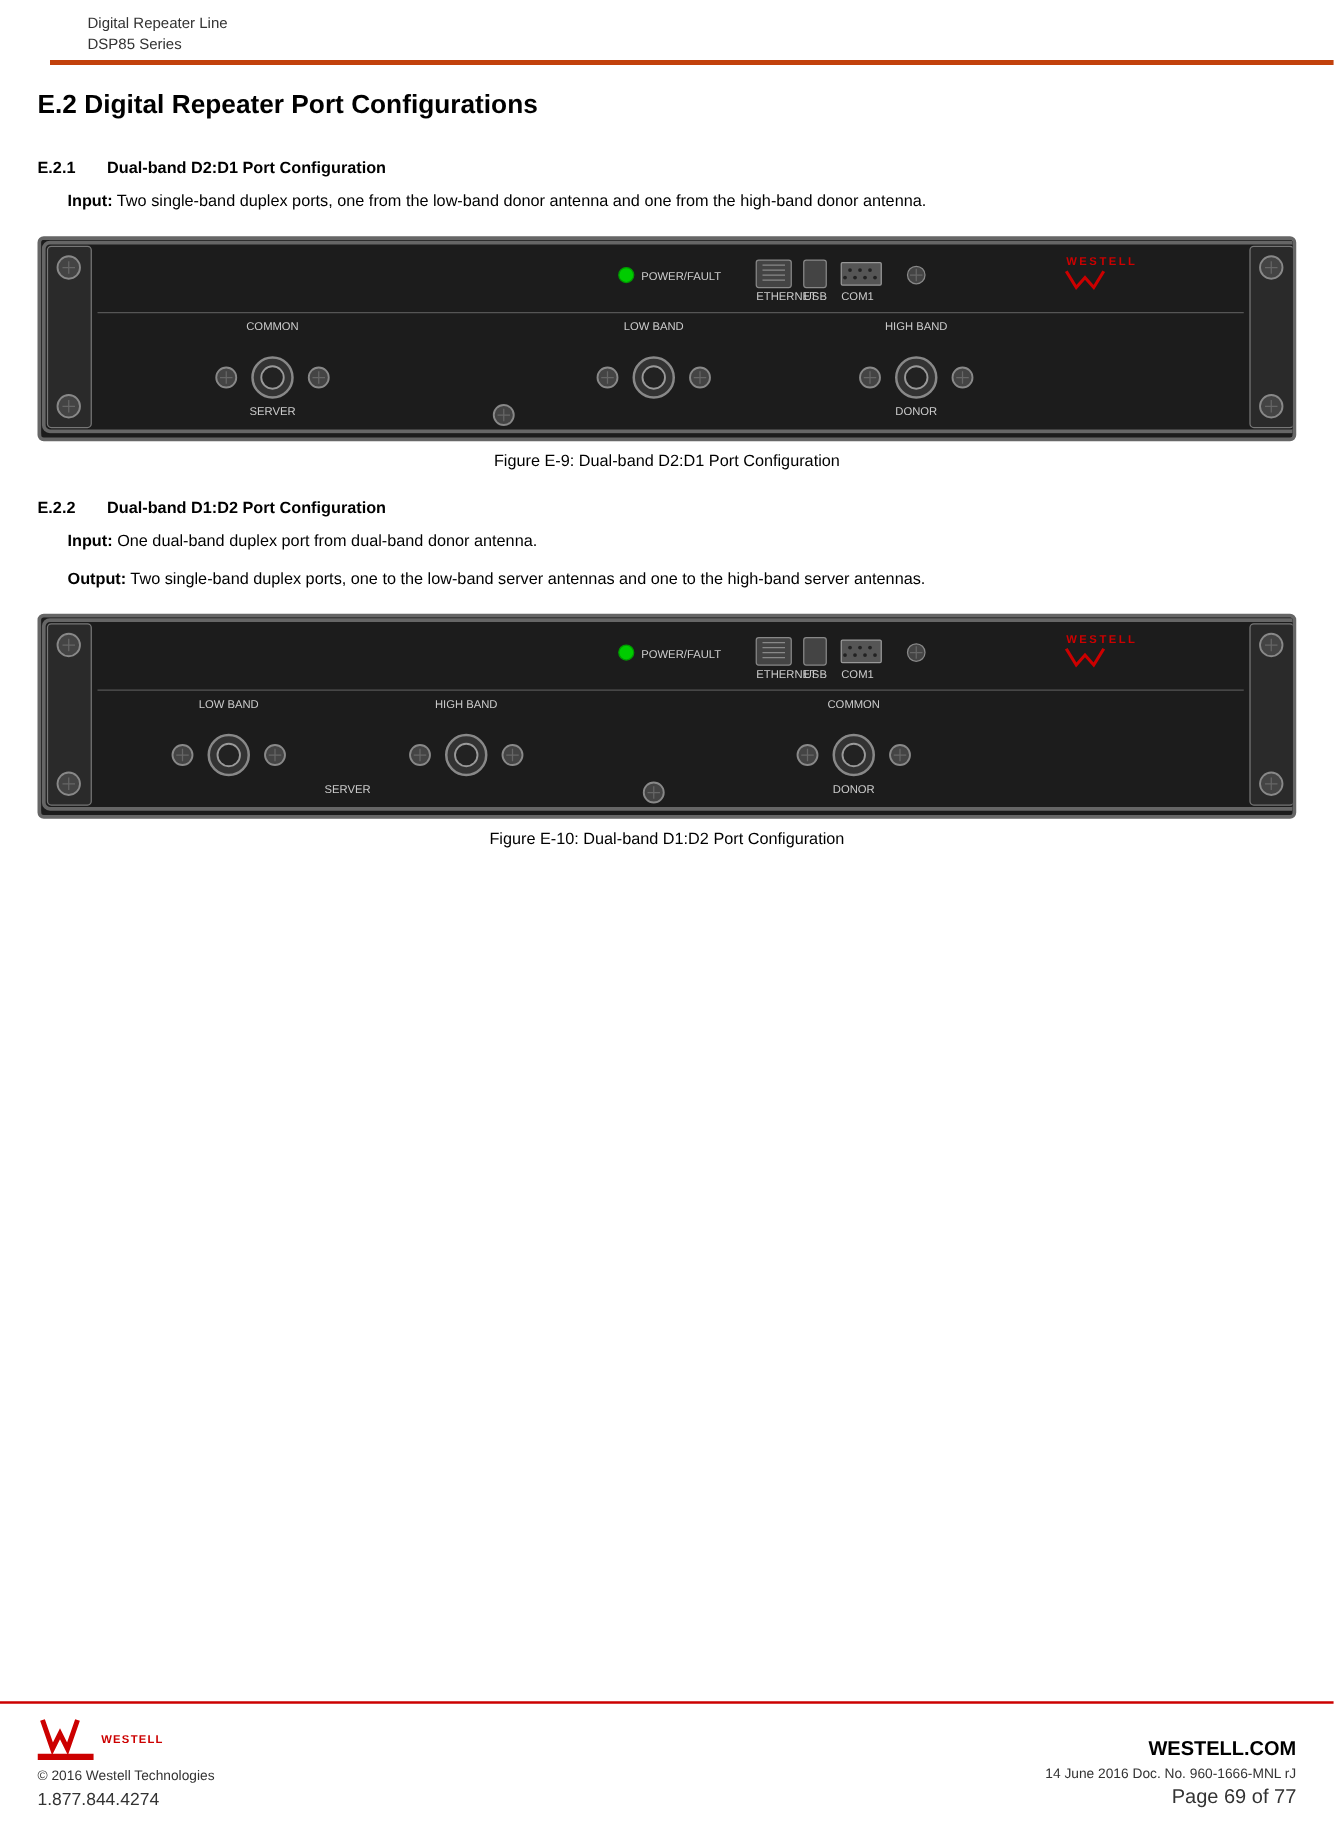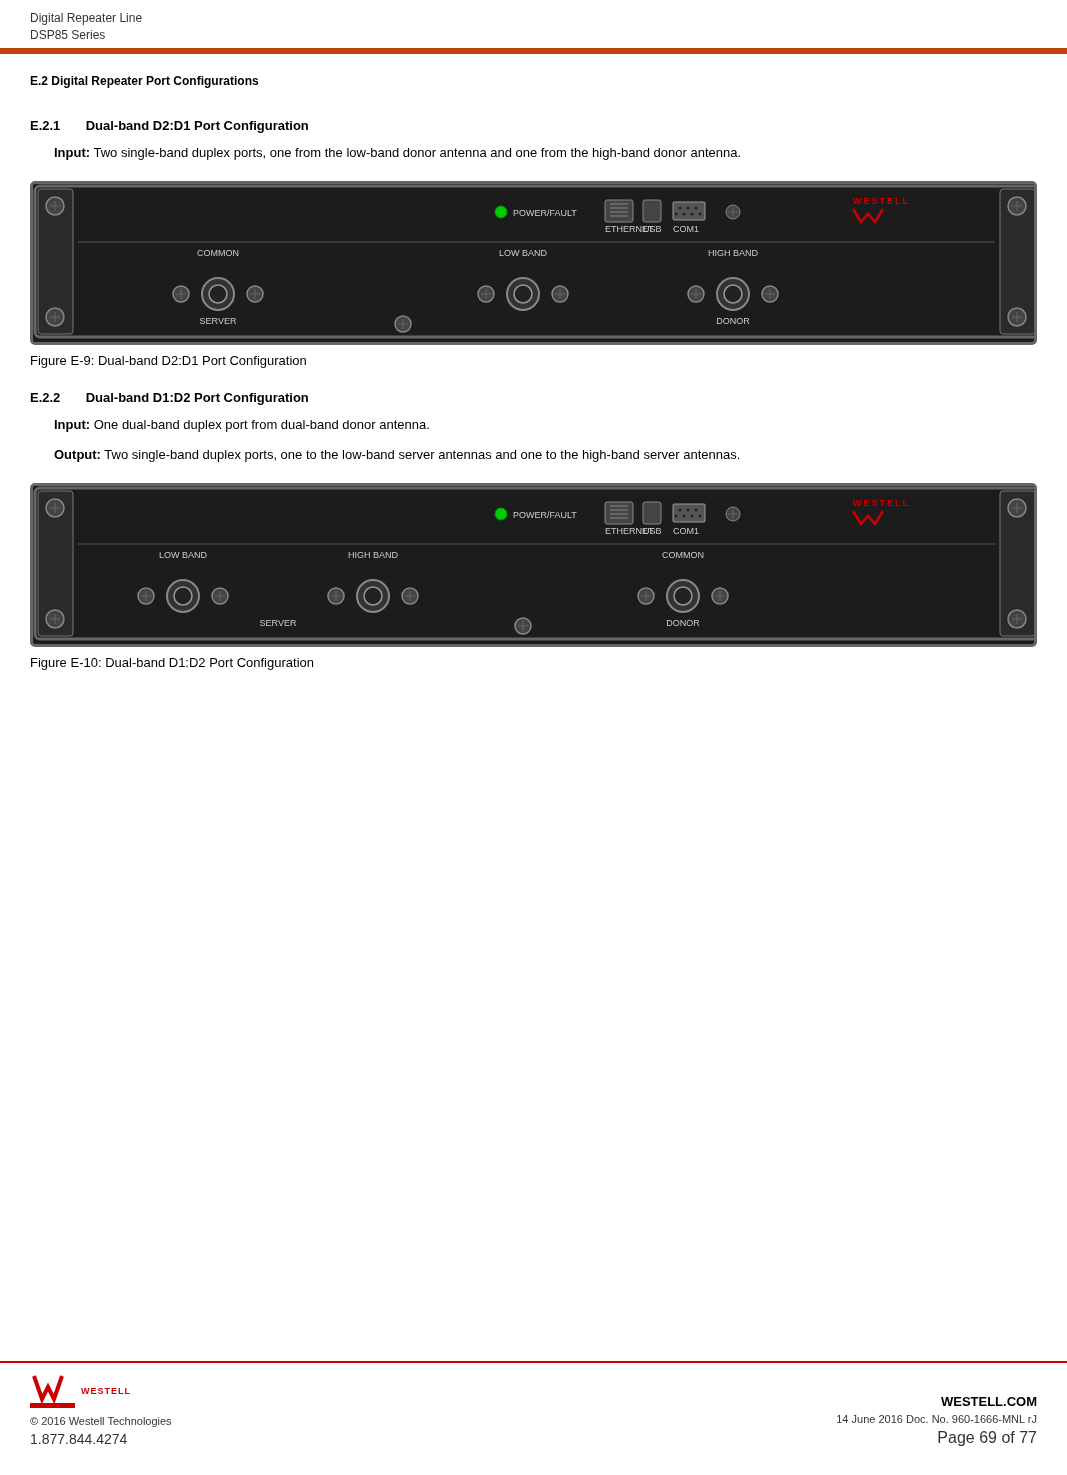--- a/index.html
+++ b/index.html
@@ -9,38 +9,39 @@
       background: #fff;
       color: #000;
       width: 1067px;
       min-height: 1475px;
       position: relative;
     }
 
     
     .page-header {
       padding: 10px 30px 4px 30px;
-      border-bottom: 6px solid #c2410c;
+      border-bottom: 4px solid #c2410c;
+      margin-left: 40px;
     }
     .page-header .brand-line {
       font-size: 12px;
       color: #333;
     }
     .page-header .brand-line span {
       display: block;
       line-height: 1.4;
     }
 
     
     .content {
       padding: 20px 30px;
     }
 
     .section-title {
-      font-size: 12px;
+      font-size: 21px;
       font-weight: bold;
       margin-bottom: 30px;
       color: #000;
     }
 
     .subsection-title {
       font-size: 13px;
       font-weight: bold;
       margin-bottom: 10px;
       margin-top: 20px;
@@ -51,21 +52,21 @@
       line-height: 1.55;
       text-align: justify;
       padding-left: 24px;
     }
 
     p.body-text .label {
       font-weight: bold;
     }
 
     .figure-caption {
-      text-align: left;
+      text-align: center;
       font-size: 13px;
       margin-top: 8px;
       margin-bottom: 18px;
     }
 
     
     .device-svg-container {
       background: #1c1c1c;
       border: 3px solid #666;
       border-radius: 5px;
@@ -115,21 +116,21 @@
     }
 
     .footer-right {
       display: flex;
       flex-direction: column;
       align-items: flex-end;
       gap: 4px;
     }
 
     .footer-website {
-      font-size: 13px;
+      font-size: 16px;
       font-weight: bold;
       color: #000;
     }
 
     .footer-doc {
       font-size: 11px;
       color: #333;
     }
 
     .footer-page {

